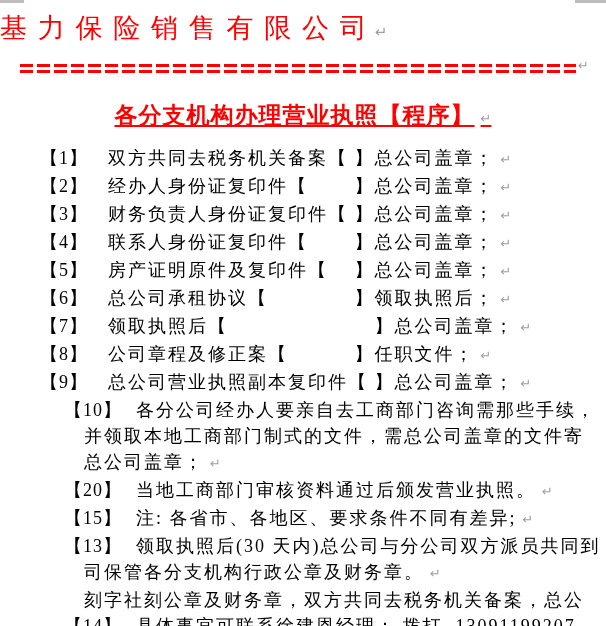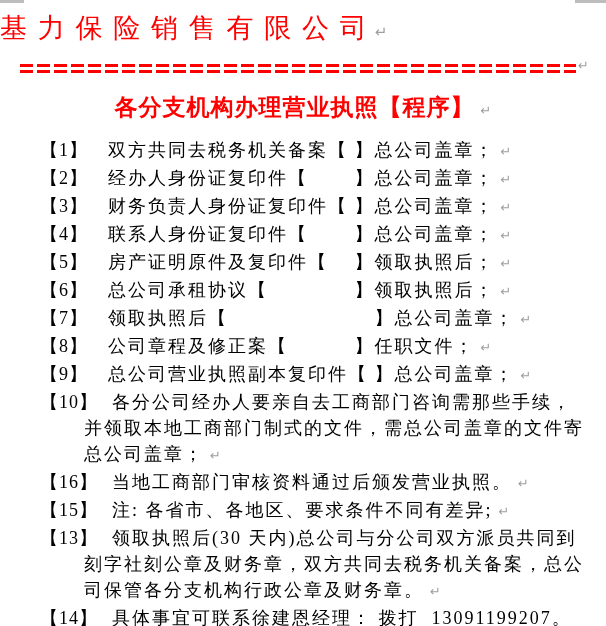--- a/index.html
+++ b/index.html
@@ -39,40 +39,41 @@
   .divider-row { position: relative; margin: 14px 0 0 20px; width: 556px; height: 10px; }
   .dash {
     position: absolute; left: 0; width: 556px; height: 3px;
     background: repeating-linear-gradient(90deg, #ff0000 0 13px, transparent 13px 17px);
   }
   .dash.t { top: 0; }
   .dash.b { top: 6px; }
   .divider-row .mark { position: absolute; left: 558px; top: -6px; margin-left: 0; }
 
   .title {
-    margin-top: 20px;
+    margin-top: 28px;
     text-align: center;
     color: #ff0000;
     font-weight: bold;
     font-size: 23px;
     line-height: 28px;
     letter-spacing: 1px;
     white-space: pre;
+    text-decoration: underline;
   }
 
   .list { margin-top: 12px; }
   .line {
     position: relative;
     font-size: 18px;
     line-height: 26px;
     letter-spacing: 2px;
     white-space: pre;
   }
   .line.pl1 { padding-left: 108px; }  
-  .line.pl2 { padding-left: 112px; }   
+  .line.pl2 { padding-left: 112px; margin-left: 24px; }   
   .line.cont { padding-left: 84px; }  
   .label { position: absolute; left: 40px; top: 0; letter-spacing: 1px; }
 </style>
 </head>
 <body>
 
 <div class="artifact left"></div>
 <div class="artifact right"></div>
 
 <div class="company"><span>基 力 保 险 销 售 有 限 公 司</span><span class="mark">↵</span></div>
@@ -92,46 +93,46 @@
     <div>
       <div class="line first pl1"><span class="label">【2】</span><span>经办人身份证复印件【　　 】总公司盖章；</span><span class="mark">↵</span></div>
     </div>
     <div>
       <div class="line first pl1"><span class="label">【3】</span><span>财务负责人身份证复印件【 】总公司盖章；</span><span class="mark">↵</span></div>
     </div>
     <div>
       <div class="line first pl1"><span class="label">【4】</span><span>联系人身份证复印件【　　 】总公司盖章；</span><span class="mark">↵</span></div>
     </div>
     <div>
-      <div class="line first pl1"><span class="label">【5】</span><span>房产证明原件及复印件【　 】领取执照后；</span><span class="mark">↵</span></div>
+      <div class="line first pl1"><span class="label">【5】</span><span>房产证明原件及复印件【　 】总公司盖章；</span><span class="mark">↵</span></div>
     </div>
     <div>
       <div class="line first pl1"><span class="label">【6】</span><span>总公司承租协议【　　　　 】领取执照后；</span><span class="mark">↵</span></div>
     </div>
     <div>
       <div class="line first pl1"><span class="label">【7】</span><span>领取执照后【　　　　　　　 】总公司盖章；</span><span class="mark">↵</span></div>
     </div>
     <div>
       <div class="line first pl1"><span class="label">【8】</span><span>公司章程及修正案【　　　 】任职文件；</span><span class="mark">↵</span></div>
     </div>
     <div>
       <div class="line first pl1"><span class="label">【9】</span><span>总公司营业执照副本复印件【 】总公司盖章；</span><span class="mark">↵</span></div>
     </div>
     <div>
       <div class="line first pl2"><span class="label">【10】</span><span>各分公司经办人要亲自去工商部门咨询需那些手续，</span></div>
       <div class="line cont"><span>并领取本地工商部门制式的文件，需总公司盖章的文件寄</span></div>
       <div class="line cont"><span>总公司盖章；</span><span class="mark">↵</span></div>
     </div>
     <div>
-      <div class="line first pl2"><span class="label">【16】</span><span>当地工商部门审核资料通过后颁发营业执照。</span><span class="mark">↵</span></div>
+      <div class="line first pl2"><span class="label">【20】</span><span>当地工商部门审核资料通过后颁发营业执照。</span><span class="mark">↵</span></div>
     </div>
     <div>
       <div class="line first pl2"><span class="label">【15】</span><span>注: 各省市、各地区、要求条件不同有差异;</span><span class="mark">↵</span></div>
     </div>
     <div>
       <div class="line first pl2"><span class="label">【13】</span><span>领取执照后(30 天内)总公司与分公司双方派员共同到</span></div>
+      <div class="line cont"><span>司保管各分支机构行政公章及财务章。</span><span class="mark">↵</span></div>
       <div class="line cont"><span>刻字社刻公章及财务章，双方共同去税务机关备案，总公</span></div>
-      <div class="line cont"><span>司保管各分支机构行政公章及财务章。</span><span class="mark">↵</span></div>
     </div>
     <div>
       <div class="line first pl2"><span class="label">【14】</span><span>具体事宜可联系徐建恩经理： 拨打  13091199207。</span></div>
     </div>
   </div>
 
 </body></html>

